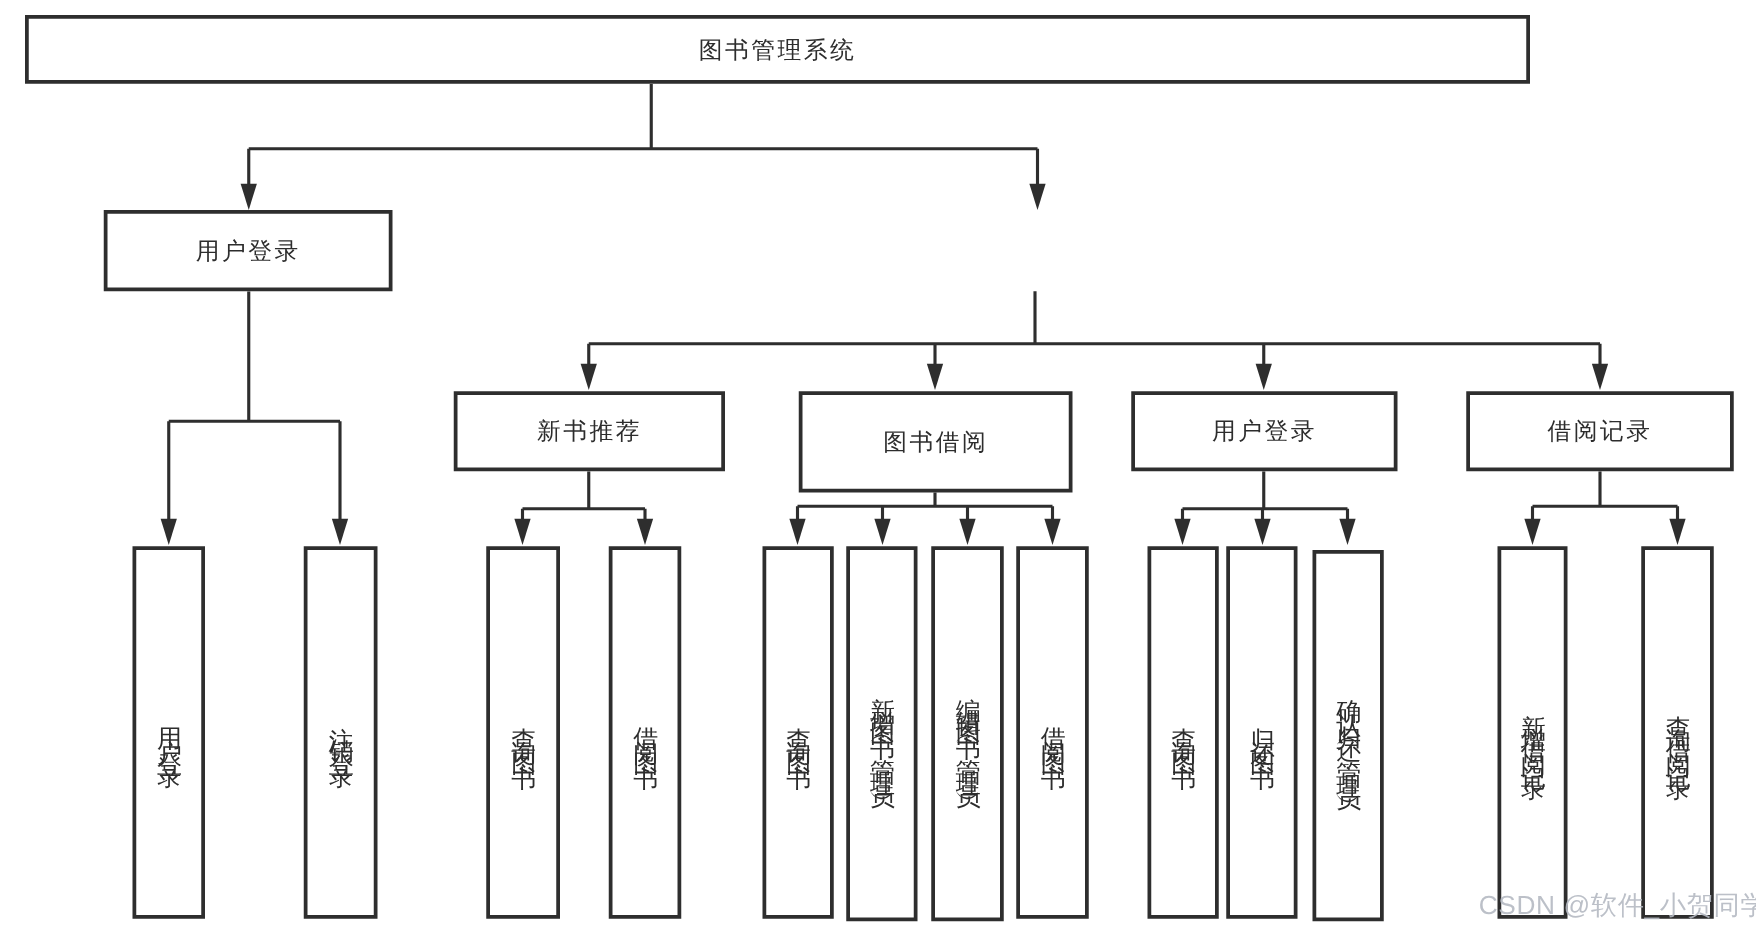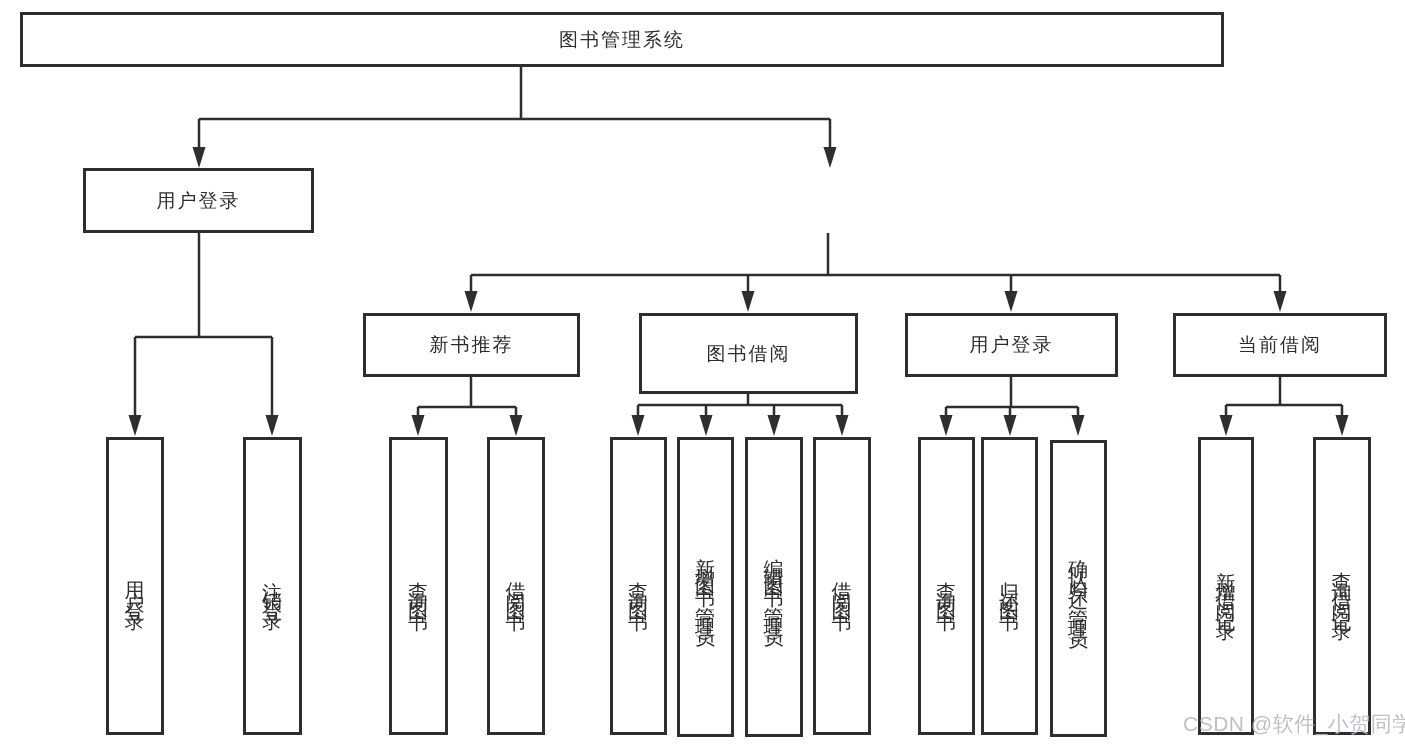--- a/index.html
+++ b/index.html
@@ -107,21 +107,21 @@
   <div class="box box-h" style="left:363px; top:313px; width:217px; height:64px;">
     <span class="lbl">新书推荐</span>
   </div>
   <div class="box box-h" style="left:639px; top:313px; width:219px; height:81px;">
     <span class="lbl">图书借阅</span>
   </div>
   <div class="box box-h" style="left:905px; top:313px; width:213px; height:64px;">
     <span class="lbl">用户登录</span>
   </div>
   <div class="box box-h" style="left:1173px; top:313px; width:214px; height:64px;">
-    <span class="lbl">当前借阅</span>
+    <span class="lbl">借阅记录</span>
   </div>
 
   <div class="box box-v" style="left:106px; top:437px; width:58px; height:298px;">
     <span class="lbl">用户登录</span>
   </div>
   <div class="box box-v" style="left:243px; top:437px; width:59px; height:298px;">
     <span class="lbl">注销登录</span>
   </div>
 
   <div class="box box-v" style="left:389px; top:437px; width:59px; height:298px;">

